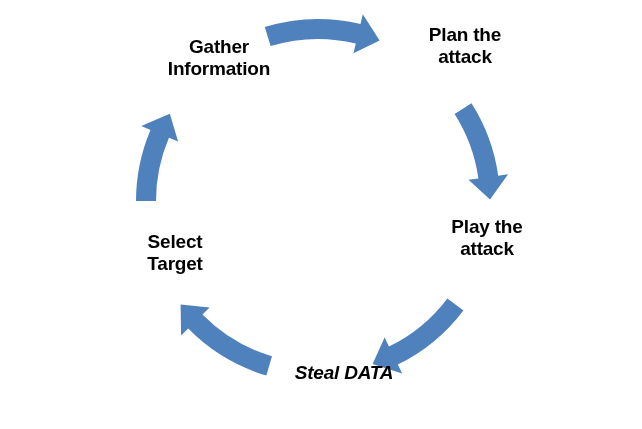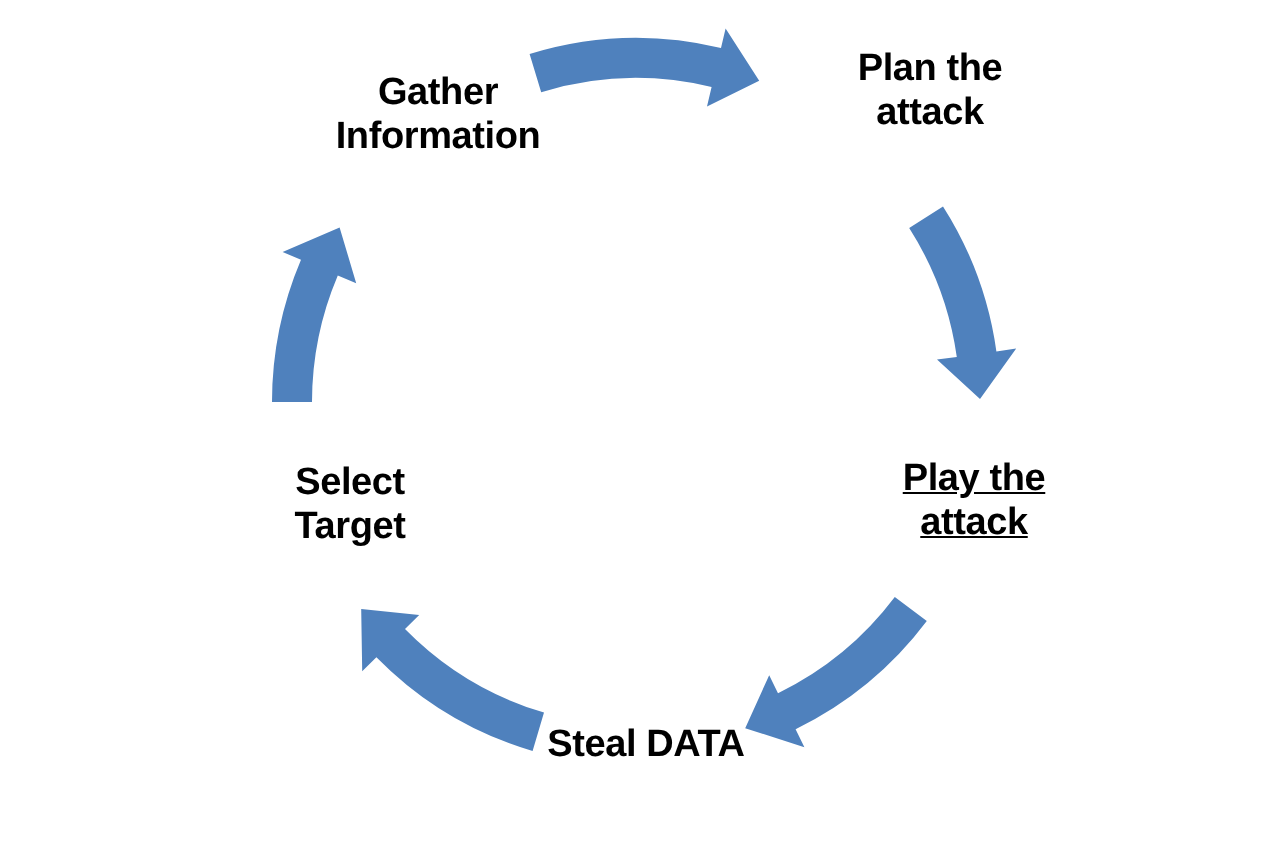--- a/index.html
+++ b/index.html
@@ -22,22 +22,22 @@
     text-align: center;
     white-space: pre-line;
     font-size: 19px;
     line-height: 22px;
     font-weight: 700;
     color: #000000;
     letter-spacing: -0.2px;
   }
   .lbl-gather { left: 219px; top: 58px; }
   .lbl-plan   { left: 426px; top: 46px; margin-left: 39px; }
-  .lbl-play   { left: 487px; top: 251px; text-decoration: underline; }
-  .lbl-steal  { left: 323px; top: 373px; }
+  .lbl-play   { left: 487px; top: 238px; }
+  .lbl-steal  { left: 344px; top: 373px; font-style: italic; }
   .lbl-select { left: 175px; top: 253px; }
 </style>
 </head>
 <body>
 
 <div id="canvas">
   <svg id="arrow-layer" viewBox="0 0 642 429" xmlns="http://www.w3.org/2000/svg">
       <path d="M 264.8,27.0 A 182 182 0 0 1 360.5,24.0 L 362.8,14.3 L 379.6,40.4 L 353.5,53.2 L 355.8,43.5 A 162 162 0 0 0 270.6,46.1 Z" fill="#4F81BD"></path>
       <path d="M 471.5,103.2 A 182 182 0 0 1 498.2,175.7 L 508.1,174.3 L 490.0,199.5 L 468.5,179.8 L 478.4,178.5 A 162 162 0 0 0 454.6,114.0 Z" fill="#4F81BD"></path>
       <path d="M 463.4,310.5 A 182 182 0 0 1 397.8,364.6 L 402.2,373.6 L 372.6,364.1 L 384.6,337.6 L 389.0,346.6 A 162 162 0 0 0 447.4,298.5 Z" fill="#4F81BD"></path>

